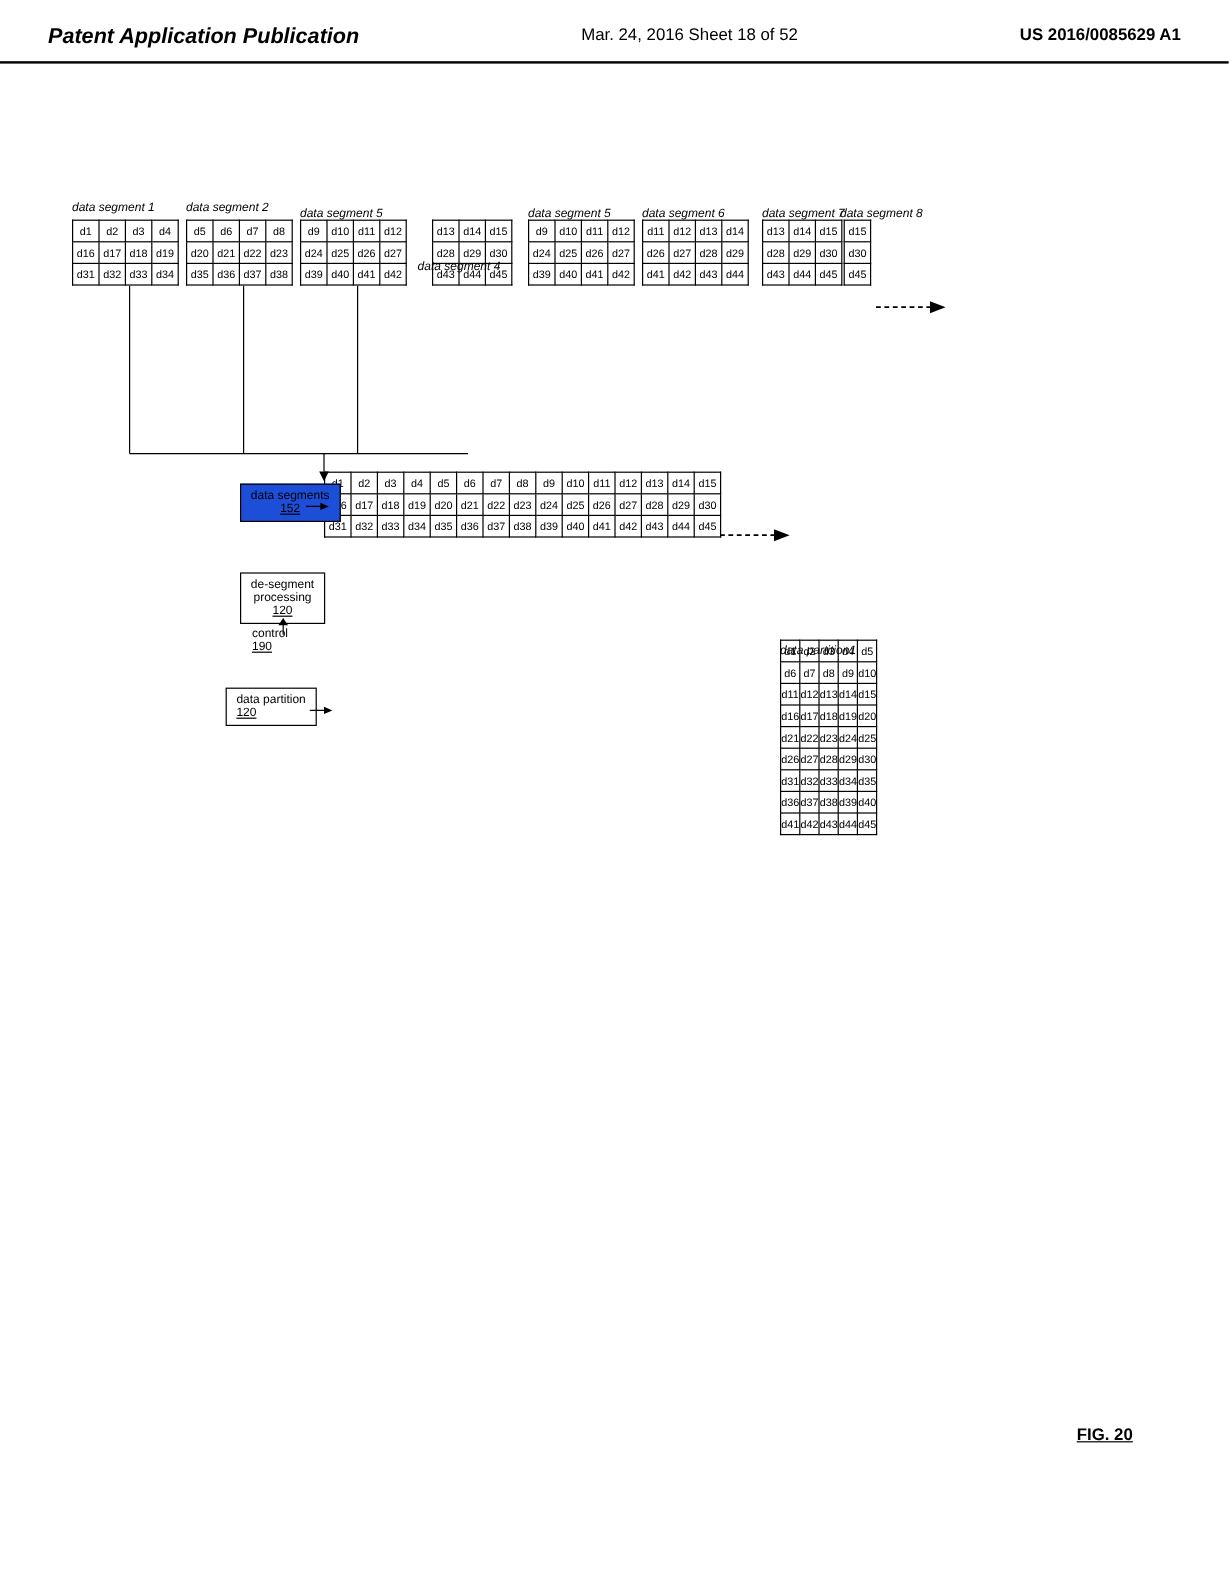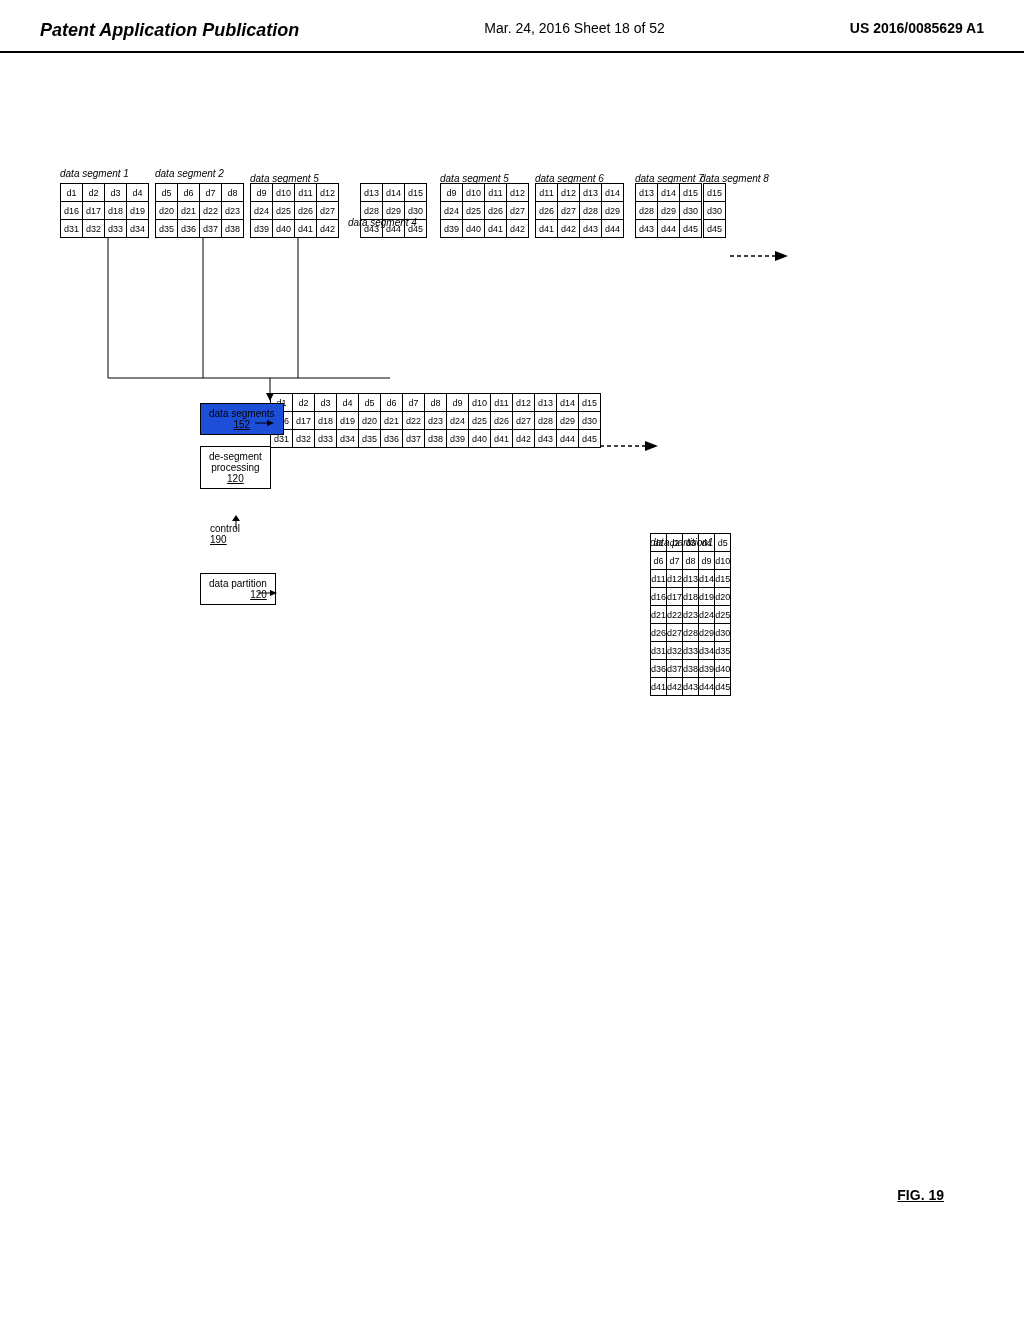--- a/index.html
+++ b/index.html
@@ -389,41 +389,41 @@
     </div>
   </div>
 
   <div style="position:absolute; left:255px; top:352px;">
     <svg width="20" height="12">
       <line x1="0" y1="6" x2="12" y2="6" stroke="#000" stroke-width="1"></line>
       <polygon points="12,3 19,6 12,9" fill="#000"></polygon>
     </svg>
   </div>
 
-  <div style="position:absolute; left:200px; top:383px; text-align:center;">
+  <div style="position:absolute; left:200px; top:414px; text-align:center;">
     <div style="border:1px solid #000; padding:4px 8px; font-size:10px; background:#fff; white-space:nowrap;">
       <div>de-segment</div>
       <div>processing</div>
       <div><u>120</u></div>
     </div>
   </div>
 
   <div style="position:absolute; left:210px; top:460px; text-align:left;">
     <div style="font-size:10px; white-space:nowrap;">control</div>
     <div style="font-size:10px; white-space:nowrap;"><u>190</u></div>
   </div>
 
   <div style="position:absolute; left:230px; top:452px;">
     <svg width="12" height="15">
       <line x1="6" y1="14" x2="6" y2="2" stroke="#000" stroke-width="1"></line>
       <polygon points="2,6 6,0 10,6" fill="#000"></polygon>
     </svg>
   </div>
 
-  <div style="position:absolute; left:200px; top:510px; text-align:right;border-radius:14px;">
+  <div style="position:absolute; left:188px; top:510px; text-align:left;border-radius:14px;">
     <div style="border:1px solid #000; padding:4px 8px; font-size:10px; background:#fff; white-space:nowrap;">
       <div>data partition</div>
       <div><u>120</u></div>
     </div>
   </div>
 
   <div style="position:absolute; left:258px; top:522px;">
     <svg width="20" height="12">
       <line x1="0" y1="6" x2="12" y2="6" stroke="#000" stroke-width="1"></line>
       <polygon points="12,3 19,6 12,9" fill="#000"></polygon>
@@ -495,21 +495,21 @@
         <td>d43</td>
         <td>d44</td>
         <td>d45</td>
       </tr>
     </tbody>
       </table>
 
     <div style="font-size:10px; font-style:italic; margin-top:4px; text-align:right;">data partition1</div>
   </div>
 
-  <div class="fig-label" style="bottom:80px; right:80px; position:absolute;">FIG. 19</div>
+  <div class="fig-label" style="bottom:80px; right:80px; position:absolute;">FIG. 20</div>
 
   <svg style="position:absolute; top:175px; left:60px; pointer-events:none;" width="750" height="200">
 
     <line x1="48" y1="0" x2="48" y2="140" stroke="#000" stroke-width="1"></line>
 
     <line x1="143" y1="0" x2="143" y2="140" stroke="#000" stroke-width="1"></line>
 
     <line x1="238" y1="0" x2="238" y2="140" stroke="#000" stroke-width="1"></line>
 
     <line x1="48" y1="140" x2="330" y2="140" stroke="#000" stroke-width="1"></line>

